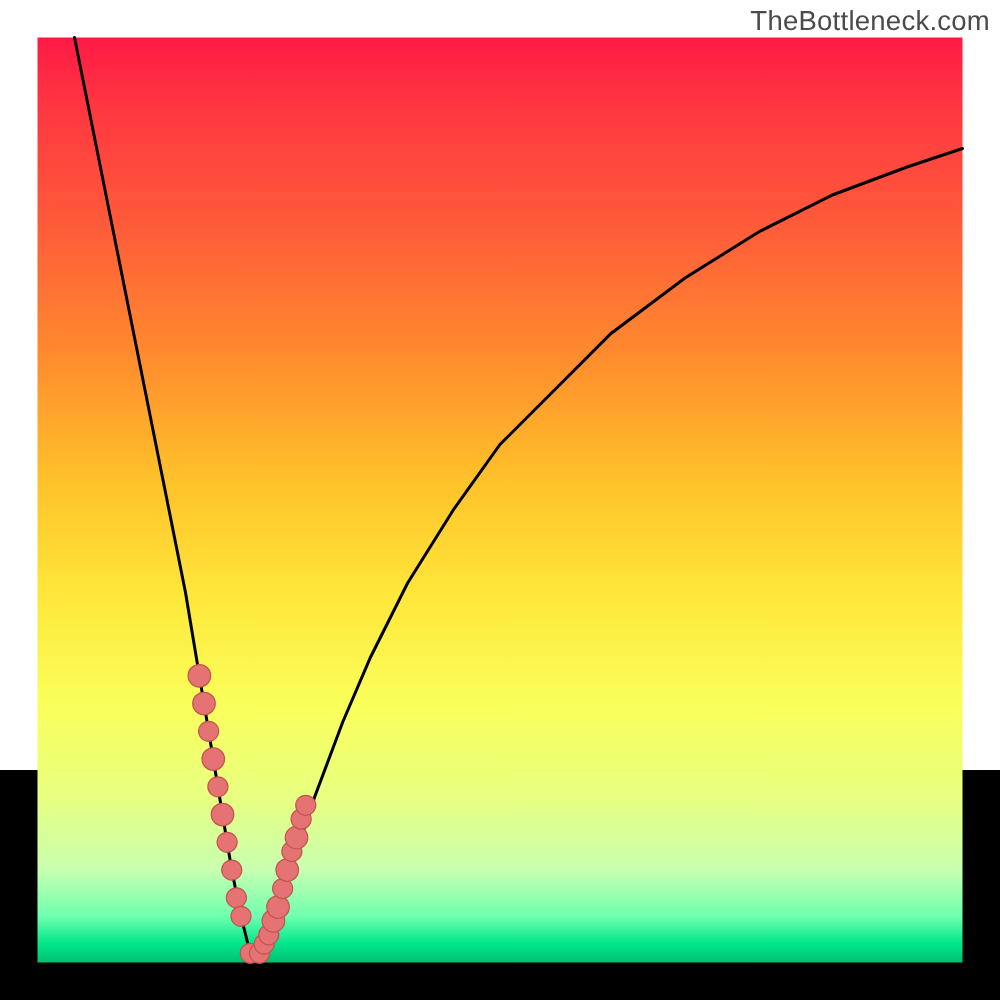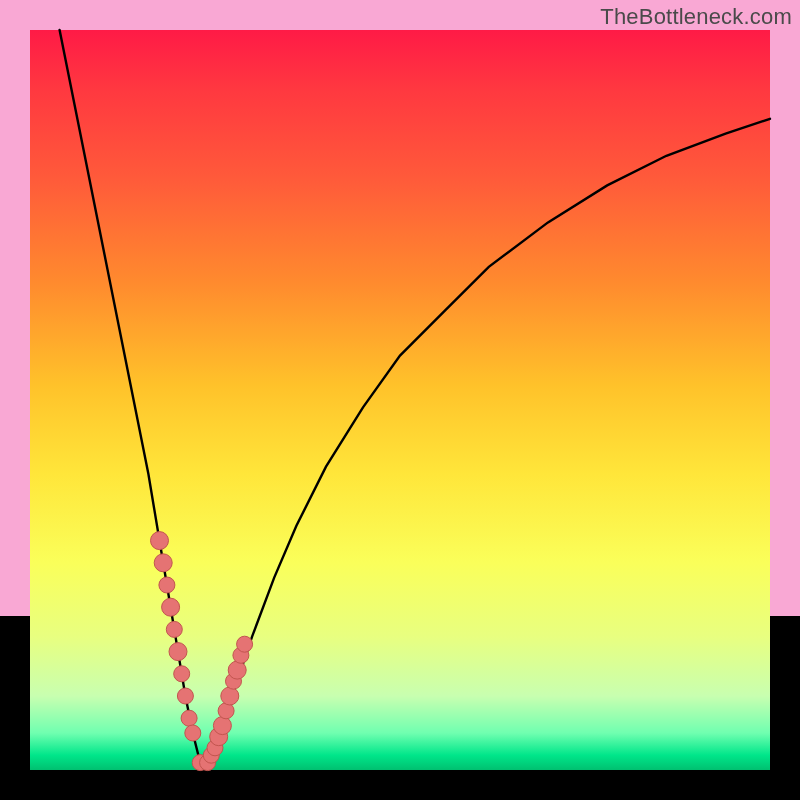--- a/index.html
+++ b/index.html
@@ -9,21 +9,21 @@
     height: 800px;
     background: #000;
     overflow: hidden;
   }
   .frame {
     position: absolute;
     left: 0;
     top: 0;
     width: 800px;
     height: 616px;
-    background: #f9a8d4;
+    background: #ffffff;
   }
   .plot-area {
     position: absolute;
     left: 30px;
     top: 30px;
     width: 740px;
     height: 740px;
     background: linear-gradient(to bottom,
       #ff1a46 0%,
       #ff3840 8%,

